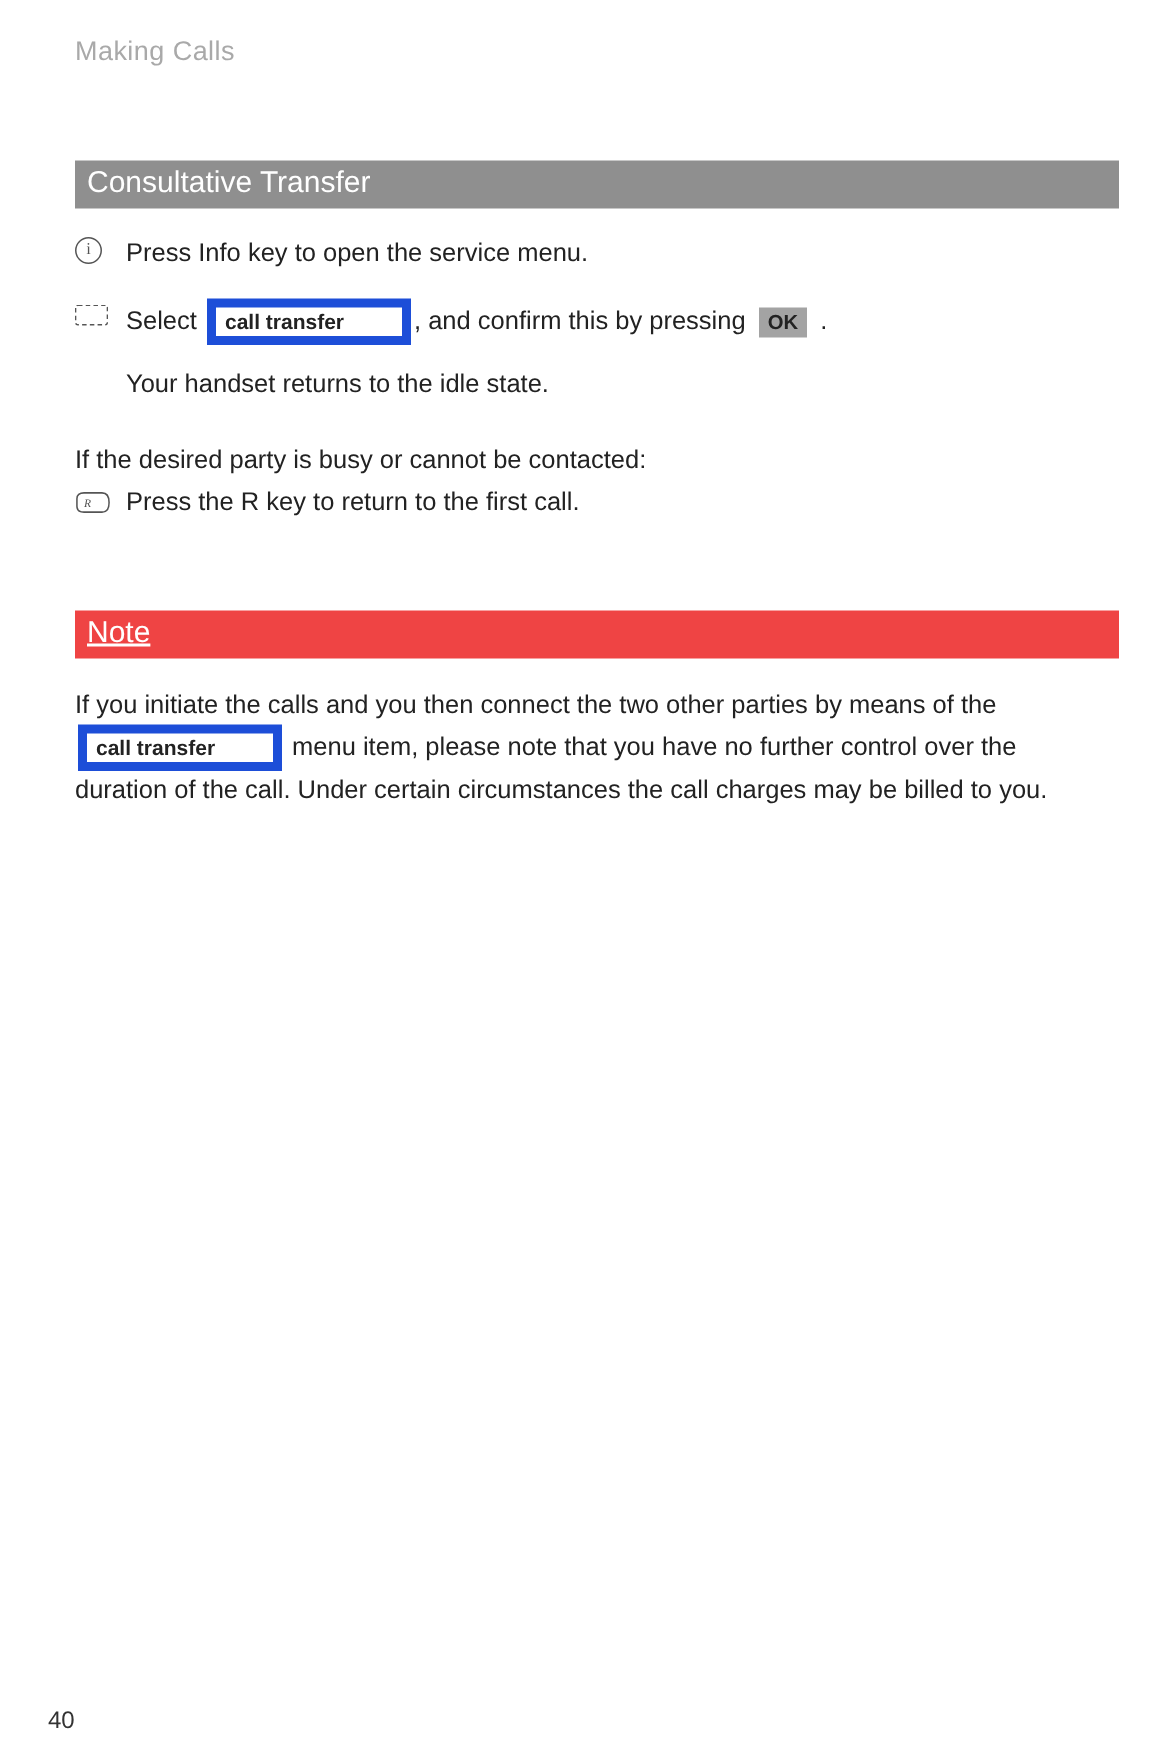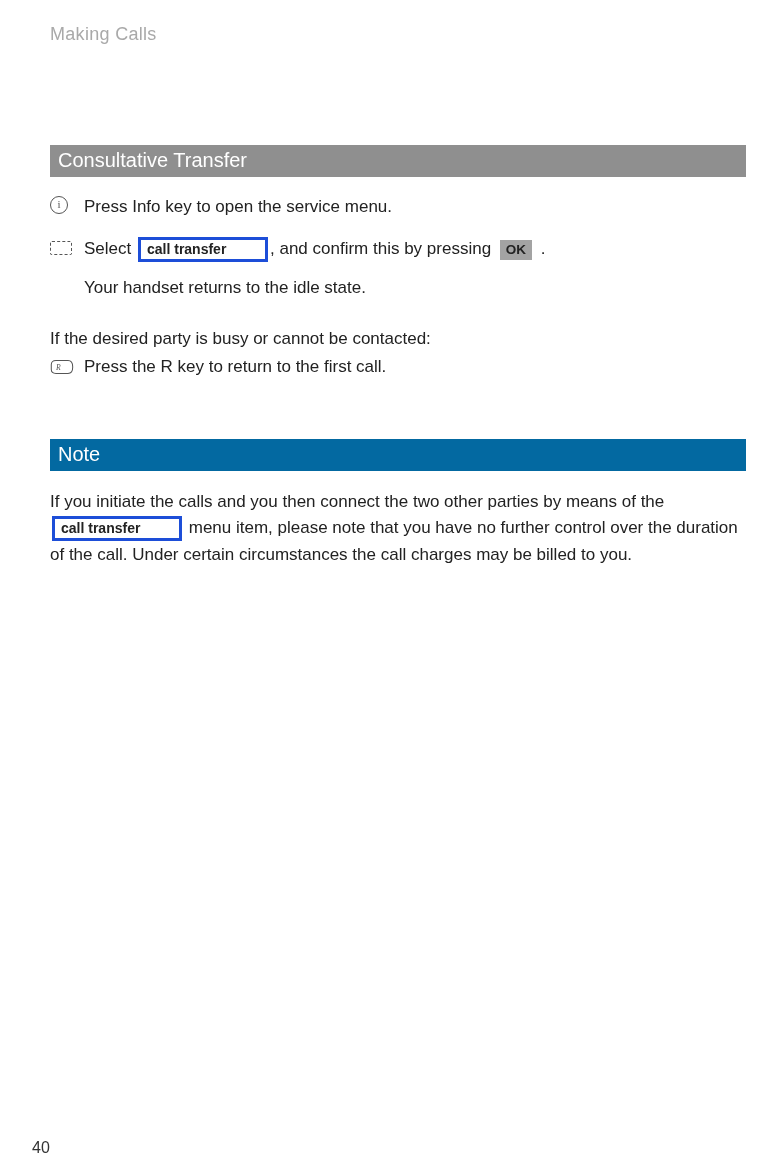--- a/index.html
+++ b/index.html
@@ -17,33 +17,34 @@
     height: 1171px;
     box-sizing: border-box;
     padding: 20px 30px 0 50px;
   }
   .page-title {
     color: #a9a9a9;
     font-size: 18px;
     font-weight: 400;
     letter-spacing: 0.3px;
     margin-top: 4px;
-    margin-bottom: 100px;
+    margin-bottom: 62px;
   }
   .section-bar {
     background: #8f8f8f;
     color: #ffffff;
     font-size: 20px;
     padding: 4px 8px 5px 8px;
     margin-bottom: 18px;
     font-weight: 400;
     width: 680px;
   }
   .section-bar.note {
-    background: #0369a1;
+    background: #ef4444;
+    text-decoration: underline;
   }
   .body-text {
     font-size: 17px;
     line-height: 1.4;
     margin-bottom: 24px;
   }
   .steps {
     margin-bottom: 28px;
   }
   .step {
@@ -86,21 +87,21 @@
     margin-top: 3px;
   }
   .icon-r-key {
     width: 24px; height: 16px;
     display: inline-block;
     margin-top: 2px;
   }
   .icon-r-key svg { width: 100%; height: 100%; }
   .menu-box {
     display: inline-block;
-    border: 3px solid #1d4ed8;
+    border: 6px solid #1d4ed8;
     padding: 1px 8px 1px 6px;
     font-family: Arial, sans-serif;
     font-weight: 600;
     font-size: 14px;
     min-width: 110px;
     vertical-align: baseline;
     line-height: 1.2;
     margin: 0 2px;
   }
   .ok-box {

